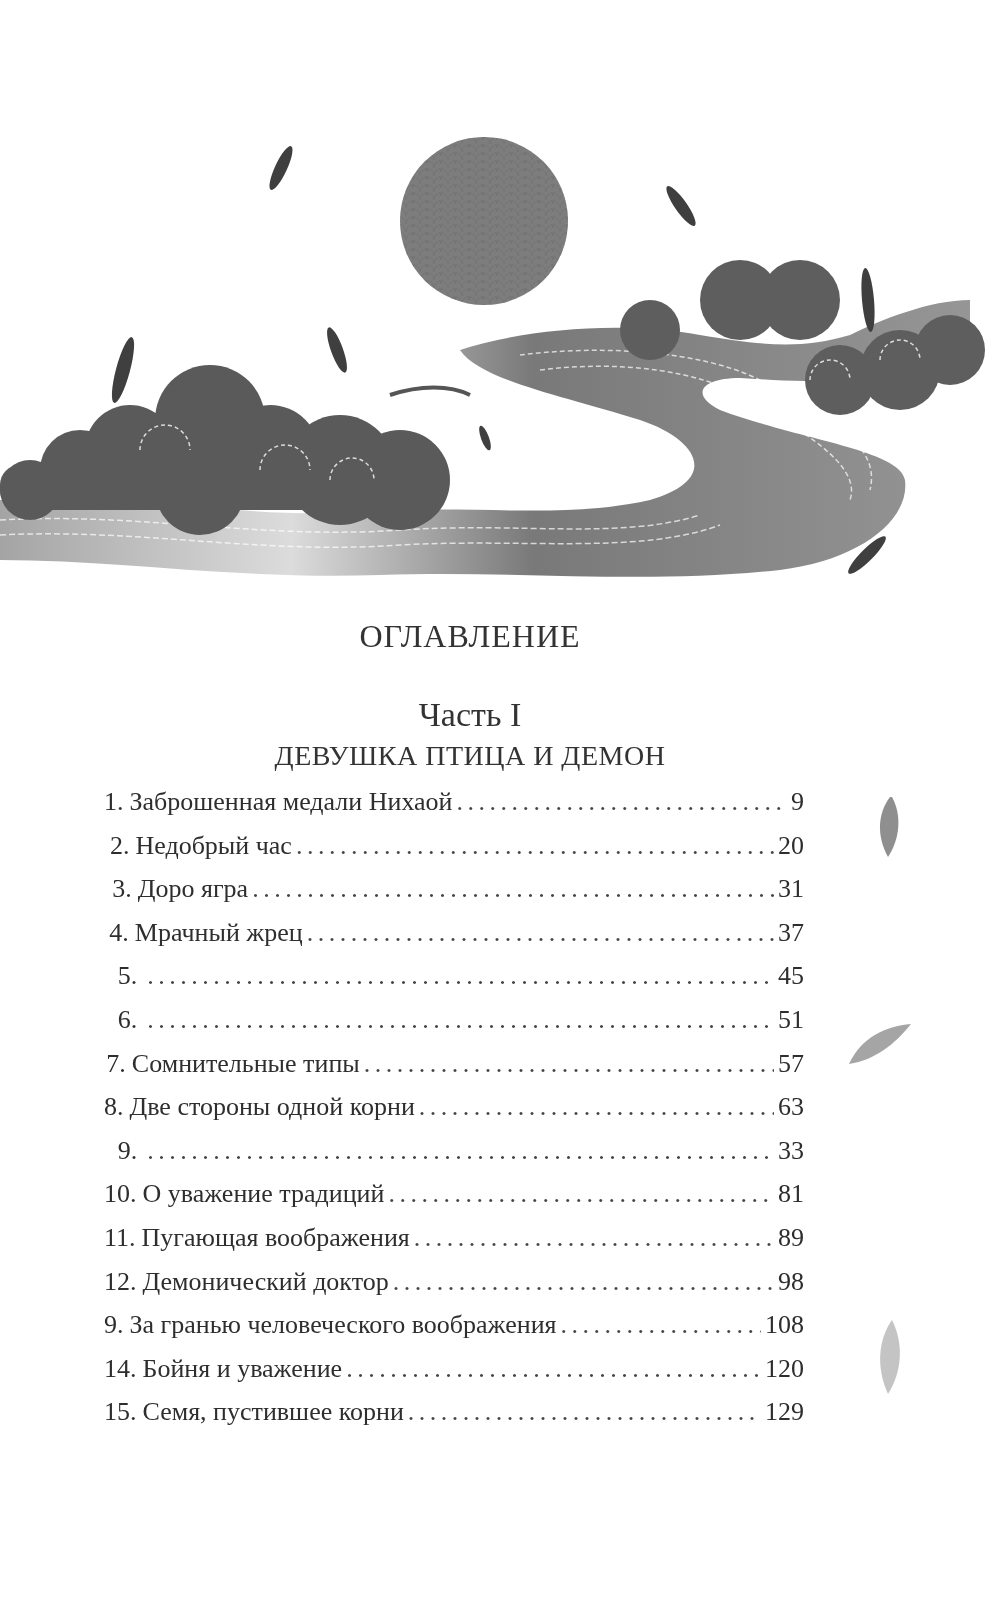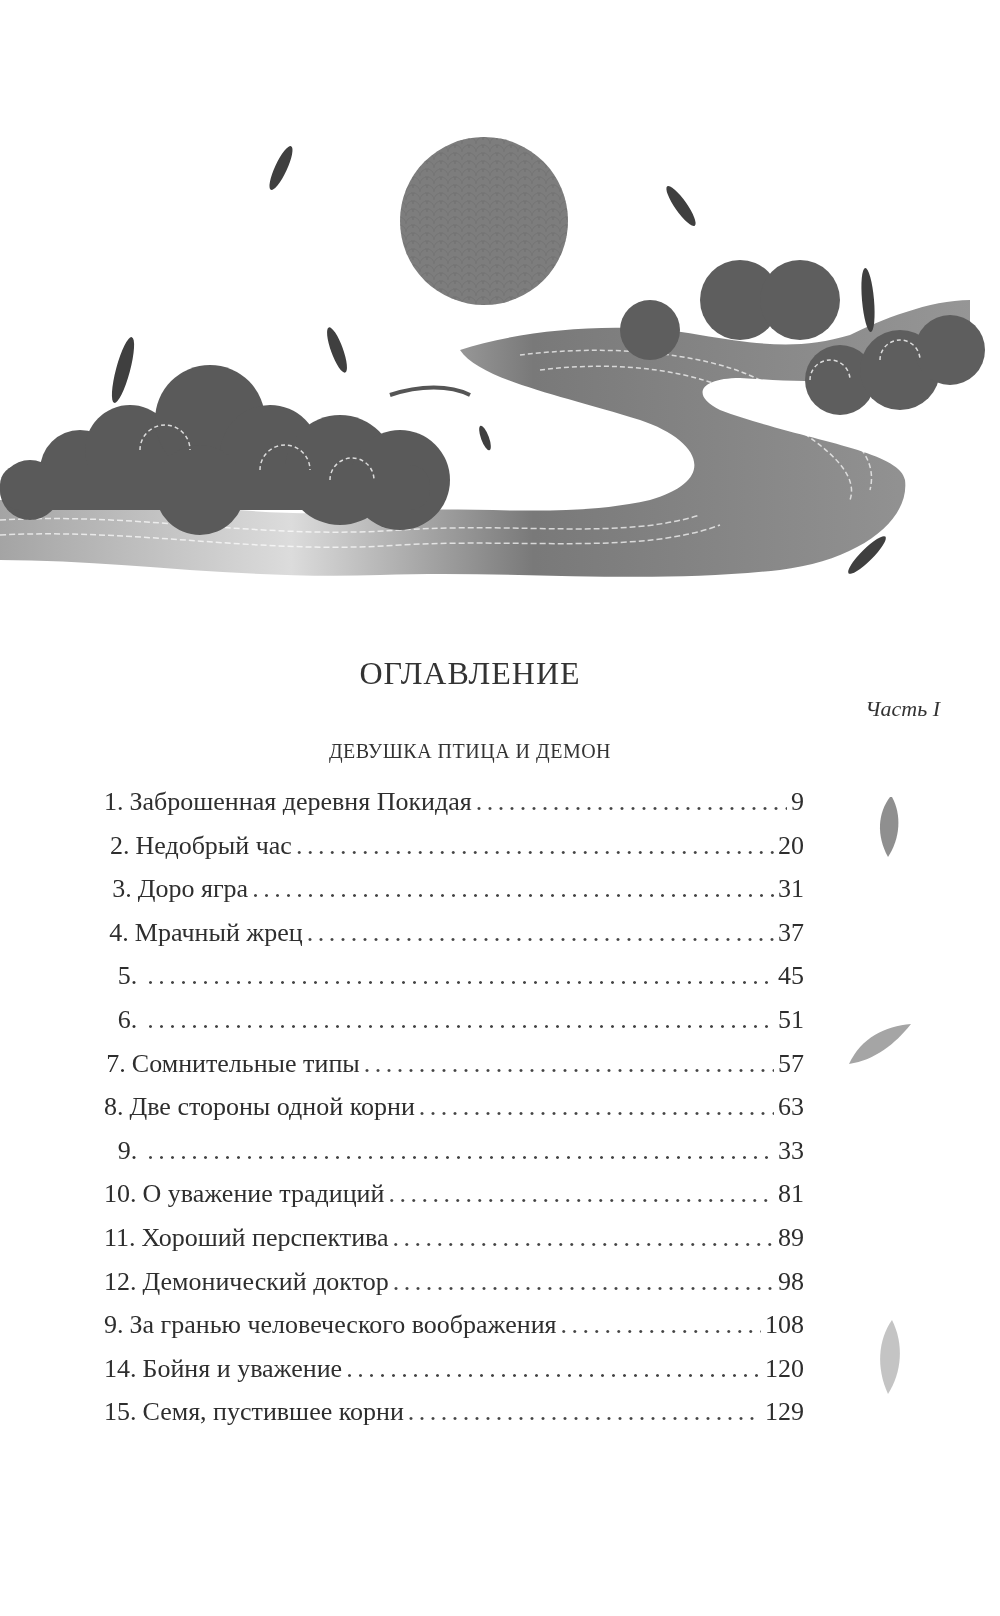--- a/index.html
+++ b/index.html
@@ -3,29 +3,29 @@
   <meta charset="utf-8">
   <style>
     html, body { margin: 0; padding: 0; background: #ffffff; }
     body {
       width: 1000px; height: 1616px; position: relative; overflow: hidden;
       font-family: "Liberation Serif", "DejaVu Serif", serif; color: #2a2a2a;
     }
     .illustration { position: absolute; left: 0; top: 0; width: 1000px; height: 610px; }
     .toc-title {
       position: absolute; top: 618px; left: 0; width: 940px; text-align: center;
-      font-size: 32px; letter-spacing: 1px; color: #333; margin-top: 37px;
+      font-size: 32px; letter-spacing: 1px; color: #333;
     }
     .part-label {
-      position: absolute; top: 696px; left: 0; width: 940px; text-align: right;
-      font-size: 22px; color: #333; font-style: italic;
+      position: absolute; top: 696px; left: 0; width: 940px; text-align: center;
+      font-size: 34px; color: #333;
     }
     .part-title {
       position: absolute; top: 740px; left: 0; width: 940px; text-align: center;
-      font-size: 20px; letter-spacing: 0.5px; color: #333;
+      font-size: 28px; letter-spacing: 0.5px; color: #333;
     }
     .toc-list {
       position: absolute; top: 780px; left: 104px; width: 700px;
       list-style: none; margin: 0; padding: 0;
     }
     .toc-row {
       display: flex; align-items: baseline; height: 43.6px;
       font-size: 26px; line-height: 43.6px; color: #2e2e2e; white-space: nowrap;
     }
     .toc-num { display: inline-block; text-align: right; width: 46px; margin-right: 6px; }
@@ -106,21 +106,21 @@
   </g>
 </svg>
 
 <div class="toc-title">ОГЛАВЛЕНИЕ</div>
 <div class="part-label">Часть I</div>
 <div class="part-title">ДЕВУШКА ПТИЦА И ДЕМОН</div>
 
 <ul class="toc-list">
   <li class="toc-row">
       <span class="toc-num">1.</span>
-      <span class="toc-text">Заброшенная деревня Покидая</span>
+      <span class="toc-text">Заброшенная медали Нихаой</span>
       <span class="toc-leader"></span>
       <span class="toc-page">9</span>
     </li>
   <li class="toc-row">
       <span class="toc-num">2.</span>
       <span class="toc-text">Недобрый час</span>
       <span class="toc-leader"></span>
       <span class="toc-page">20</span>
     </li>
   <li class="toc-row">
@@ -163,21 +163,21 @@
       <span class="toc-page">33</span>
     </li>
   <li class="toc-row">
       <span class="toc-num">10.</span>
       <span class="toc-text">О уважение традиций</span>
       <span class="toc-leader"></span>
       <span class="toc-page">81</span>
     </li>
   <li class="toc-row">
       <span class="toc-num">11.</span>
-      <span class="toc-text">Хороший перспектива</span>
+      <span class="toc-text">Пугающая воображения</span>
       <span class="toc-leader"></span>
       <span class="toc-page">89</span>
     </li>
   <li class="toc-row">
       <span class="toc-num">12.</span>
       <span class="toc-text">Демонический доктор</span>
       <span class="toc-leader"></span>
       <span class="toc-page">98</span>
     </li>
   <li class="toc-row">

